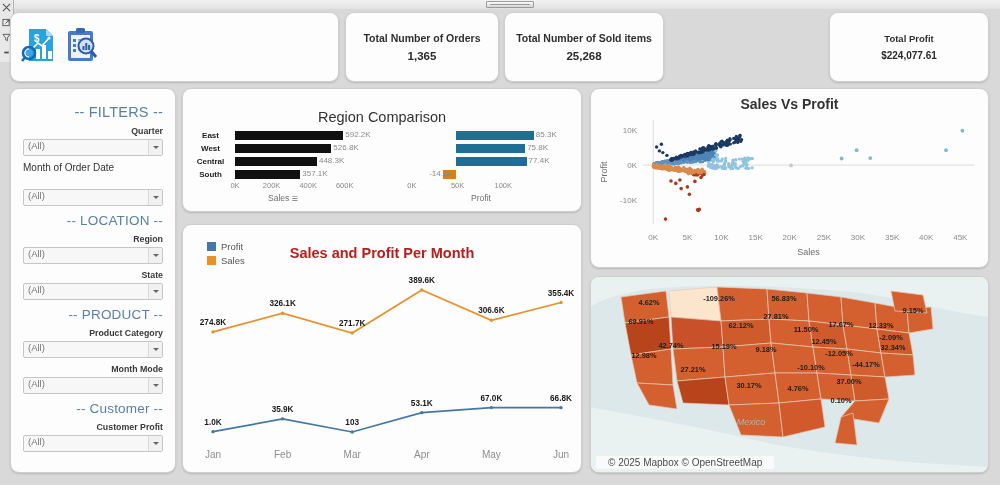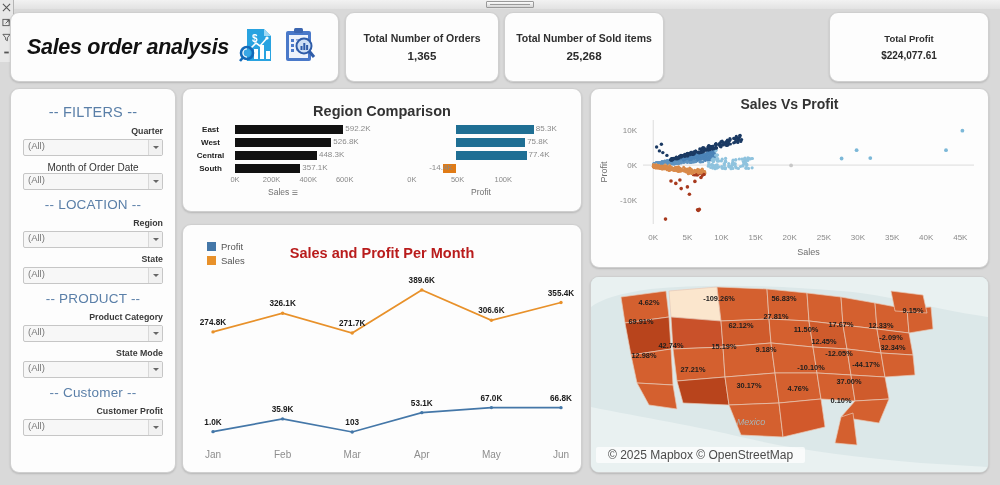--- a/index.html
+++ b/index.html
@@ -56,44 +56,44 @@
   #kpi-2 { left: 669px; width: 155px; }
   #kpi-3 { left: 829px; width: 160px; }
   .kpi-label { font-size: 10.5px; font-weight: 700; color: #2f2f2f; }
   .kpi-value { font-size: 11.5px; font-weight: 600; color: #2b2b2b; }
   #kpi-3 .kpi-label { font-size: 9.5px; }
   #kpi-3 .kpi-value { font-size: 10px; }
 
   
   #filters { left: 10px; top: 88px; width: 166px; height: 385px; padding: 8px 12px; overflow: hidden; }
   .f-head {
-    text-align: center; color: #5a7fa8; font-size: 14.5px;
+    text-align: right; color: #5a7fa8; font-size: 14.5px;
     margin: 7px 0 5px; font-weight: 400; letter-spacing: .2px;
   }
   .f-head.sub { font-size: 13.5px; }
   .f-label { font-size: 8.8px; font-weight: 700; color: #3a3a3a; text-align: right; margin: 6px 0 3px; }
-  .f-label.left { text-align: center; font-weight: 400; font-size: 10px; color: #333; margin-bottom: 0;}
+  .f-label.left { text-align: left; font-weight: 400; font-size: 10px; color: #333; margin-bottom: 16px;}
   .f-select {
     position: relative; height: 17px; border: 1px solid #c6c6c6; border-radius: 2px;
     background: #f7f7f7; display: flex; 
     padding: 0 4px; font-size: 9.5px; color: #777; cursor: pointer;
   }
   .f-select .caret {
     position: absolute; right: 0; top: 0; bottom: 0; width: 14px;
     border-left: 1px solid #d8d8d8; background: #f1f1f1;
     display: flex; align-items: center; justify-content: center;
   }
   .f-select .caret i {
     border-left: 3px solid transparent; border-right: 3px solid transparent;
     border-top: 3px solid #666; font-style: normal;
   }
 
   
   #region-card { left: 182px; top: 88px; width: 400px; height: 124px; }
-  .chart-title { text-align: center; font-size: 14.5px; font-weight: 700; color: #333; padding-top: 14px; }
+  .chart-title { text-align: center; font-size: 14.5px; font-weight: 400; color: #333; padding-top: 20px; }
   .rc-body { display: flex; padding: 4px 8px 0 8px; }
   .rc-half { flex: 1; }
   .rc-half.right { padding-left: 14px; }
   .rc-row { display: flex; align-items: center; height: 12px; margin-bottom: 1px; }
   .rc-name { width: 44px; text-align: center; font-size: 8px; font-weight: 700; color: #222; padding-right: 5px; }
   .rc-track { position: relative; flex: 1; height: 9px; }
   .rc-bar { position: absolute; top: 0; height: 9px; }
   .rc-bar.sales { background: #111; left: 0; }
   .rc-bar.profit-pos { background: #1f6f94; }
   .rc-bar.profit-neg { background: #e07b16; }
@@ -116,21 +116,21 @@
 
   
   #scatter-card { left: 590px; top: 88px; width: 399px; height: 180px; }
   .sc-title { text-align: center; font-size: 14px; font-weight: 700; color: #333; padding-top: 7px; }
   .sc-axis-txt { font-size: 8px; fill: #8a8a8a; }
   .sc-axis-name { font-size: 9px; fill: #6d6d6d; }
 
   
   #map-card { left: 590px; top: 276px; width: 399px; height: 197px; overflow: hidden; background: #dfe9ea; }
   .map-attr {
-    position: absolute; left: 5px; bottom: 9px; font-size: 12px; color: #4b4b4b;
+    position: absolute; left: 5px; bottom: 3px; font-size: 10px; color: #4b4b4b;
     background: rgba(255,255,255,.72); padding: 1px 12px; border-radius: 2px;
   }
   .map-lbl { font-size: 7.4px; font-weight: 700; fill: #1d1d1d; }
   .mexico-lbl { font-size: 9px; fill: #a8b4b5; font-style: italic; }
 </style>
 </head>
 <body>
 
 <div class="app">
 
@@ -156,21 +156,20 @@
           <rect x="2.5" y="4" width="5" height="2" fill="#555"></rect>
         </svg>
     </div>
   </div>
 
   <div class="top-scroll">
     <div class="thumb"></div>
   </div>
 
   <div class="card" id="title-card">
-    <div class="title-text">Sales order analysis</div>
     <div class="title-icons">
       <span>
         <svg width="36" height="38" viewBox="0 0 36 38">
           <path d="M8 3 H25 L32 10 V35 H8 Z" fill="#29a3e0"></path>
           <path d="M25 3 L32 10 H25 Z" fill="#9fd9f5"></path>
           <text x="13" y="16" font-size="10" font-weight="700" fill="#fff" font-family="Liberation Sans, sans-serif">$</text>
           <path d="M12 22 L17 17 L21 20 L28 12" stroke="#fff" stroke-width="1.6" fill="none"></path>
           <circle cx="28" cy="12" r="1.6" fill="#fff"></circle>
           <rect x="15" y="23" width="4" height="10" fill="#fff"></rect>
           <rect x="21" y="19" width="4" height="14" fill="#fff"></rect>
@@ -254,21 +253,21 @@
     <div class="f-head sub">-- PRODUCT --</div>
 
     <div class="f-label">Product Category</div>
     <div class="f-select">
       <span>(All)</span>
       <span class="caret">
           <i></i>
         </span>
     </div>
 
-    <div class="f-label">State Mode</div>
+    <div class="f-label">Month Mode</div>
     <div class="f-select">
       <span>(All)</span>
       <span class="caret">
           <i></i>
         </span>
     </div>
 
     <div class="f-head sub">-- Customer --</div>
 
     <div class="f-label">Customer Profit</div>

